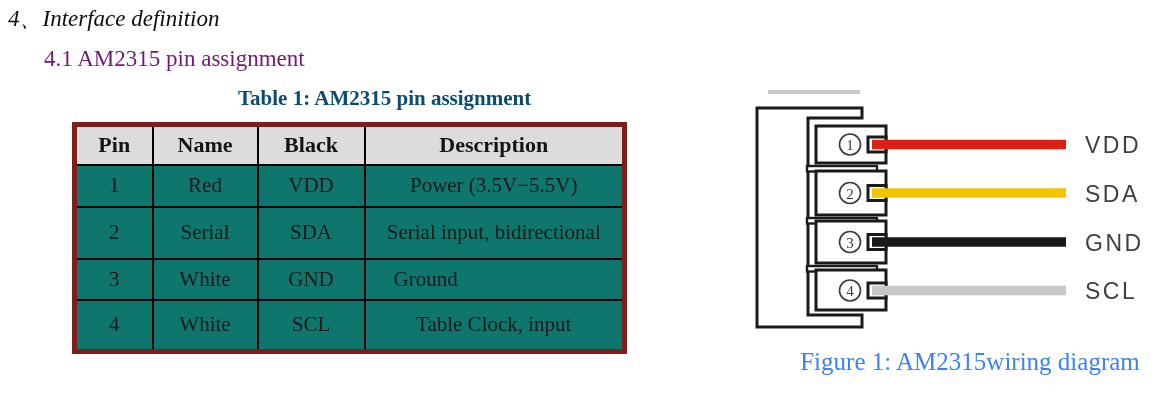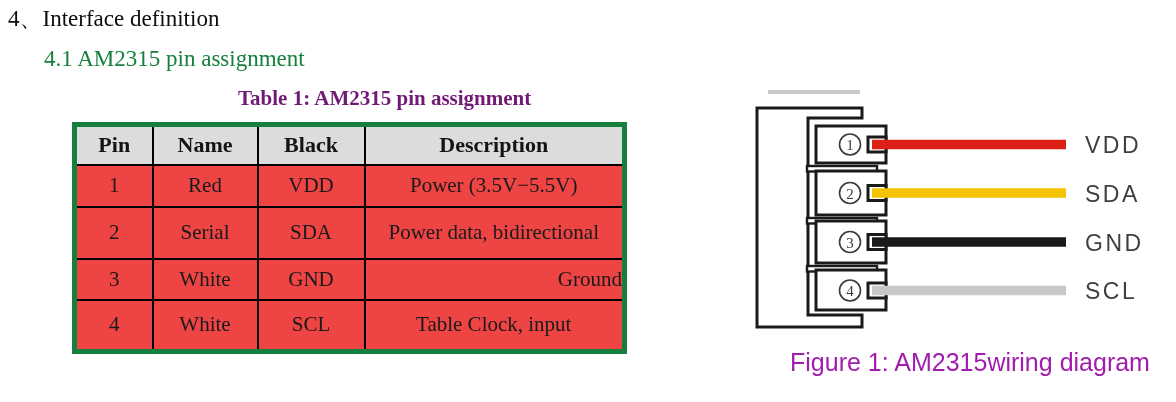--- a/index.html
+++ b/index.html
@@ -15,76 +15,77 @@
   }
   .abs { position: absolute; }
 
   
   #heading-1 {
     left: 8px; top: 5px;
     font-size: 23px;
     line-height: 1.2;
     color: #0d0d0d;
     white-space: nowrap;
+    font-style: italic;
   }
   #heading-2 {
     left: 44px; top: 45px;
     font-size: 23px;
     line-height: 1.2;
-    color: #15803d;
+    color: #701a75;
     white-space: nowrap;
   }
   #table-caption {
     left: 238px; top: 86px;
     font-size: 21px;
     font-weight: bold;
-    color: #701a75;
+    color: #0c4a6e;
     white-space: nowrap;
   }
 
   
   #pin-table {
     left: 72px; top: 122px;
     border-collapse: collapse;
     table-layout: fixed;
     width: 550px;
-    border: 5px solid #15803d;
-    background: #ef4444;
+    border: 5px solid #7f1d1d;
+    background: #0f766e;
   }
   #pin-table th, #pin-table td {
     border: 2px solid #000;
     text-align: center;
     vertical-align: middle;
     padding: 0;
     overflow: hidden;
     white-space: nowrap;
   }
   #pin-table thead tr { height: 40px; background: #dcdcdc; }
   #pin-table thead th { font-size: 22px; font-weight: 600; color: #141414; }
   #pin-table tbody td { font-size: 21px; color: #1a1a1a; }
   #pin-table tbody tr:nth-child(1) { height: 42px; }
   #pin-table tbody tr:nth-child(2) { height: 52px; }
   #pin-table tbody tr:nth-child(3) { height: 41px; }
   #pin-table tbody tr:nth-child(4) { height: 52px; }
   
   #pin-table tbody tr:nth-child(3) td:nth-child(4) {
-    text-align: right;
+    text-align: left;
     padding-left: 28px;
   }
 
   
   #wiring-svg { left: 745px; top: 85px; }
 
   #figure-caption {
     left: 765px; top: 348px;
     width: 410px;
     text-align: center;
-    font-family: Liberation Sans, sans-serif;
+    font-family: Liberation Serif, serif;
     font-size: 25px;
-    color: #a21caf;
+    color: #3b82f6;
     white-space: nowrap;
   }
 </style>
 </head>
 <body>
 
 <div class="abs" id="heading-1">4、Interface definition</div>
 <div class="abs" id="heading-2">4.1 AM2315 pin assignment</div>
 <div class="abs" id="table-caption">Table 1: AM2315 pin assignment</div>
 
@@ -107,21 +108,21 @@
       <tr>
         <td>1</td>
         <td>Red</td>
         <td>VDD</td>
         <td>Power (3.5V−5.5V)</td>
       </tr>
       <tr>
         <td>2</td>
         <td>Serial</td>
         <td>SDA</td>
-        <td>Power data, bidirectional</td>
+        <td>Serial input, bidirectional</td>
       </tr>
       <tr>
         <td>3</td>
         <td>White</td>
         <td>GND</td>
         <td>Ground</td>
       </tr>
       <tr>
         <td>4</td>
         <td>White</td>

